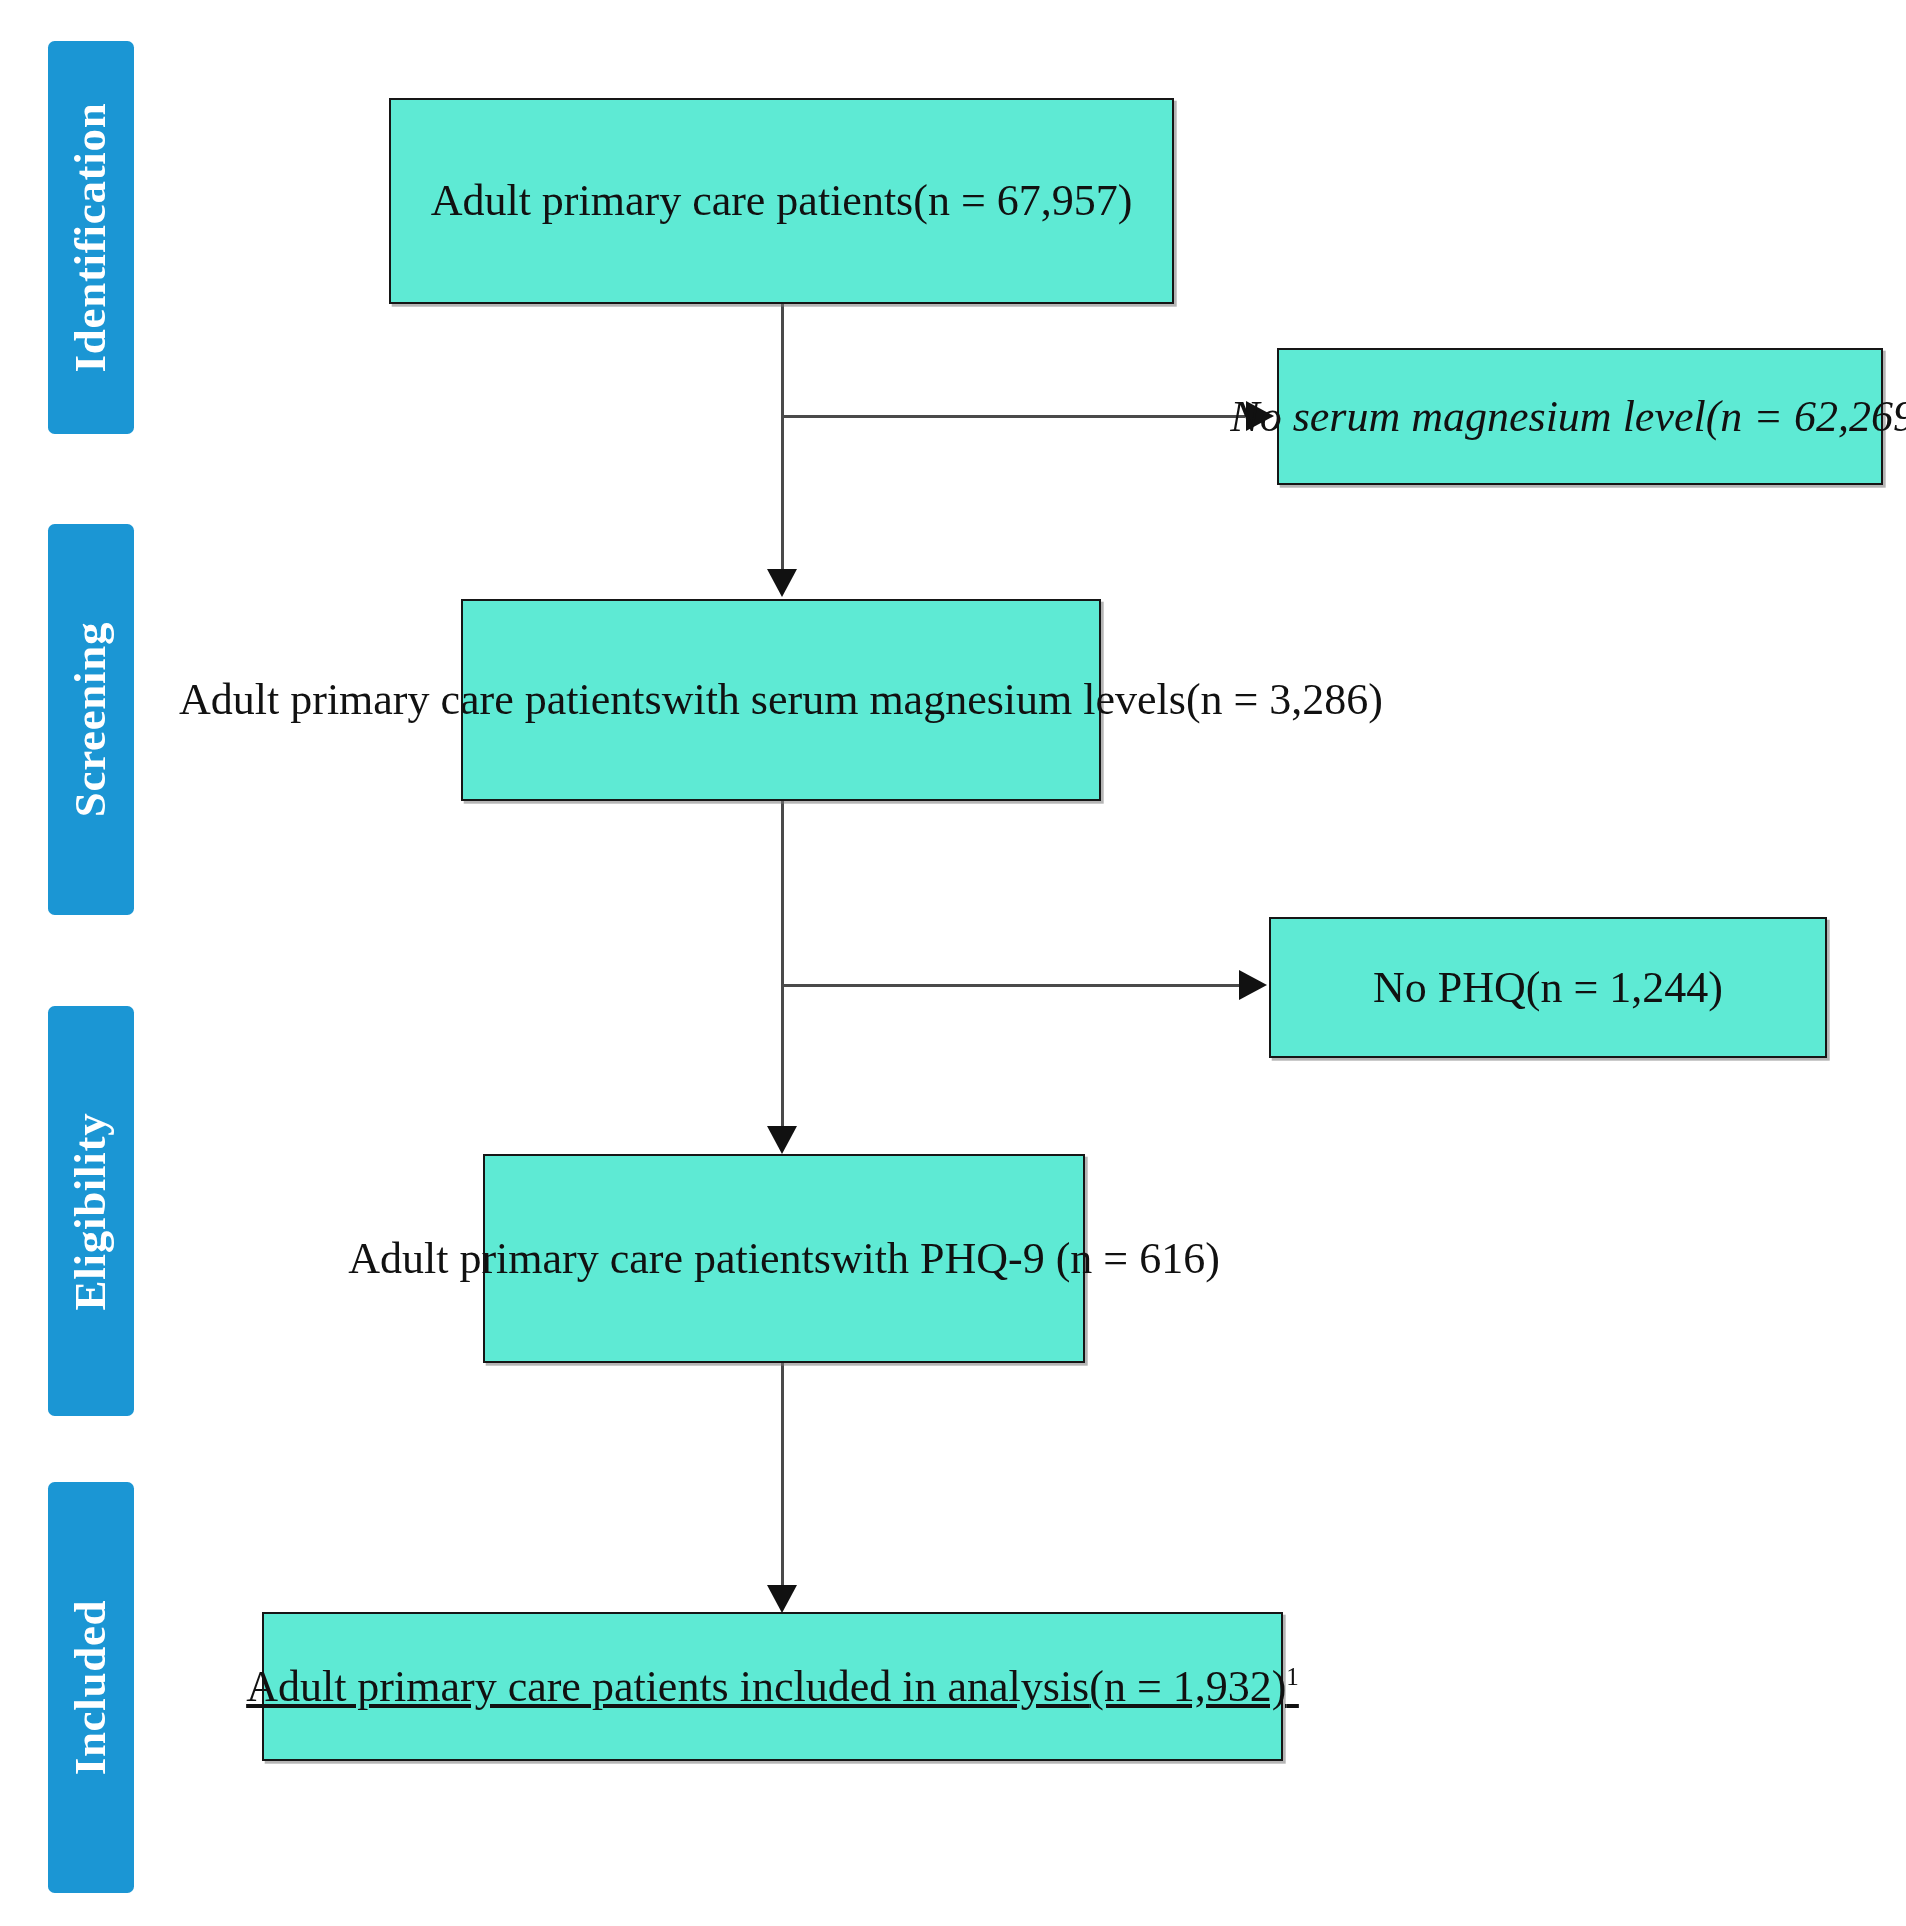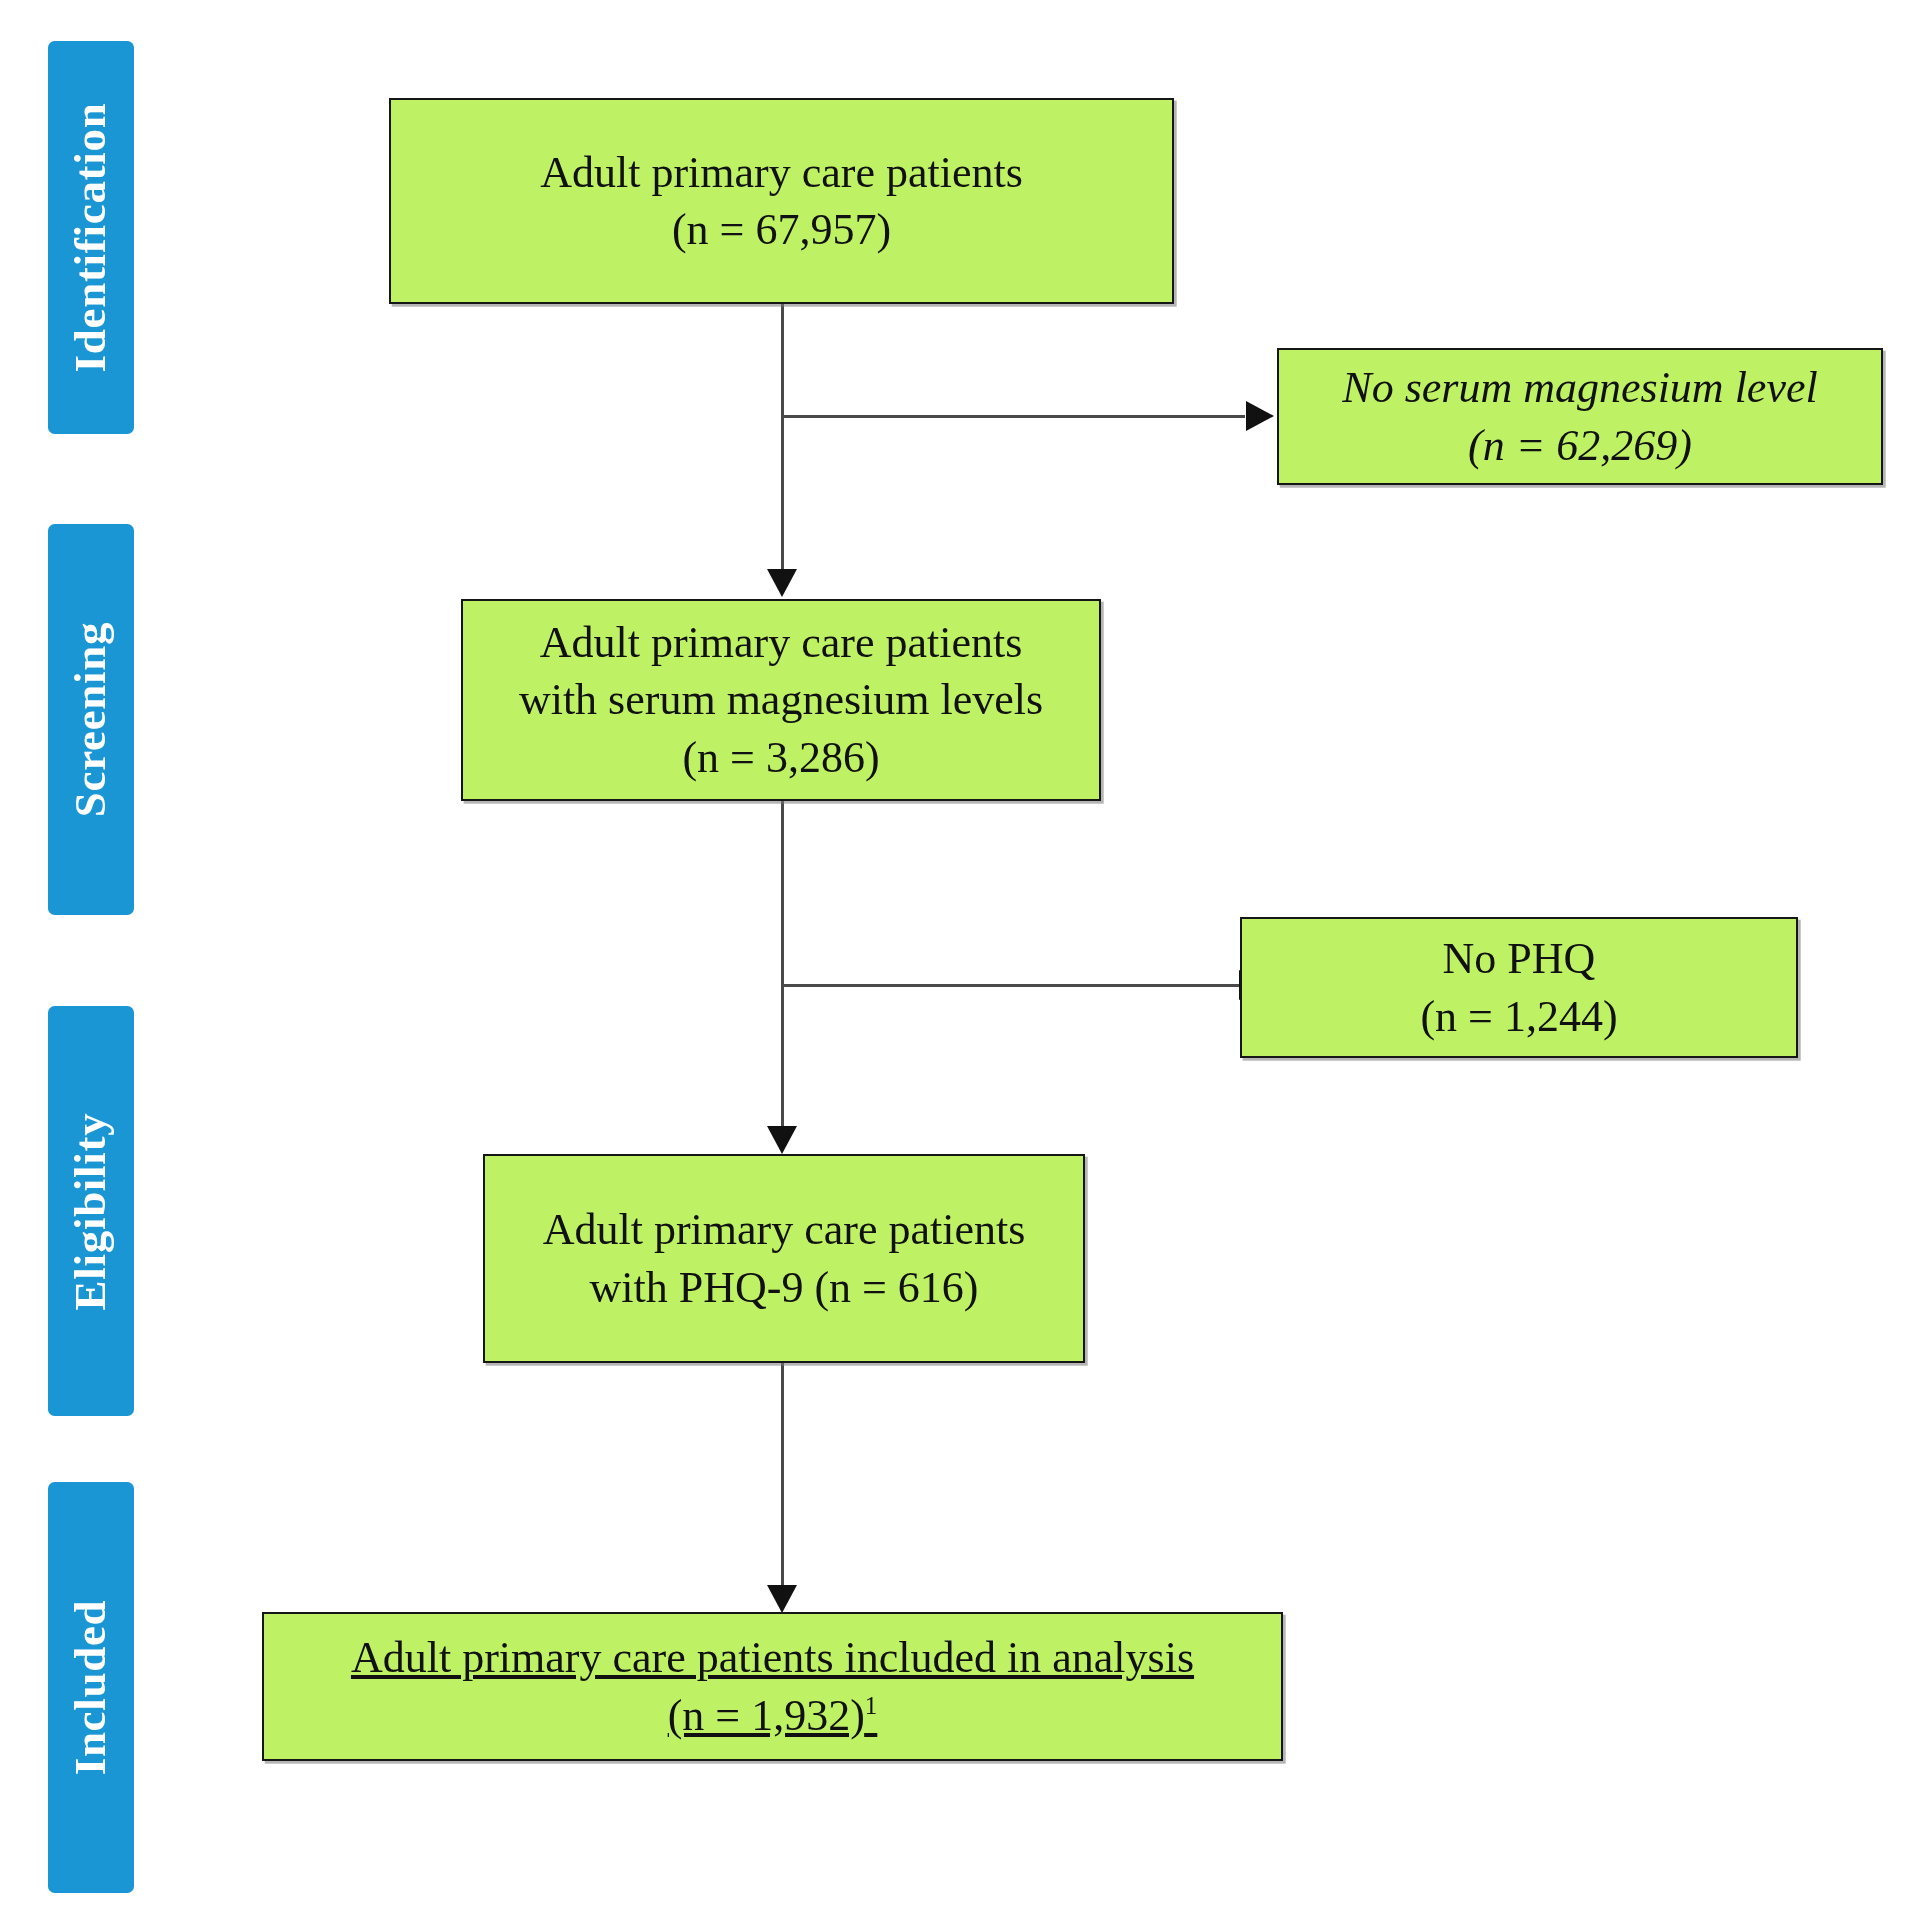--- a/index.html
+++ b/index.html
@@ -34,26 +34,26 @@
     letter-spacing: 0.7px;
     white-space: nowrap;
     transform: rotate(-90deg);
     transform-origin: center center;
     line-height: 1;
   }
 
   
   .flow-box {
     position: absolute;
-    background: #bef264;
+    background: #5eead4;
     border: 2.7px solid #161616;
     box-sizing: border-box;
     box-shadow: 2.7px 2.7px 0 0 rgba(120,120,120,0.55);
     display: flex;
-    flex-direction: column;
+    flex-direction: row;
     align-items: center;
     justify-content: center;
     text-align: center;
     color: #111111;
   }
   .flow-box .line {
     font-size: 44px;
     line-height: 1.30;
     white-space: nowrap;
     color: #111111;
@@ -137,21 +137,21 @@
     <div class="line">No serum magnesium level</div>
     <div class="line">(n = 62,269)</div>
   </div>
 
   <div class="flow-box" style="left:461px; top:599px; width:640px; height:202px;">
     <div class="line">Adult primary care patients</div>
     <div class="line">with serum magnesium levels</div>
     <div class="line">(n = 3,286)</div>
   </div>
 
-  <div class="flow-box" style="left:1240px; top:917px; width:558px; height:141px;text-align:right;">
+  <div class="flow-box" style="left:1269px; top:917px; width:558px; height:141px;text-align:right;">
     <div class="line">No PHQ</div>
     <div class="line">(n = 1,244)</div>
   </div>
 
   <div class="flow-box" style="left:483px; top:1154px; width:602px; height:209px;">
     <div class="line">Adult primary care patients</div>
     <div class="line">with PHQ-9 (n = 616)</div>
   </div>
 
   <div class="flow-box" style="left:262px; top:1612px; width:1021px; height:149px;text-decoration:underline;">

